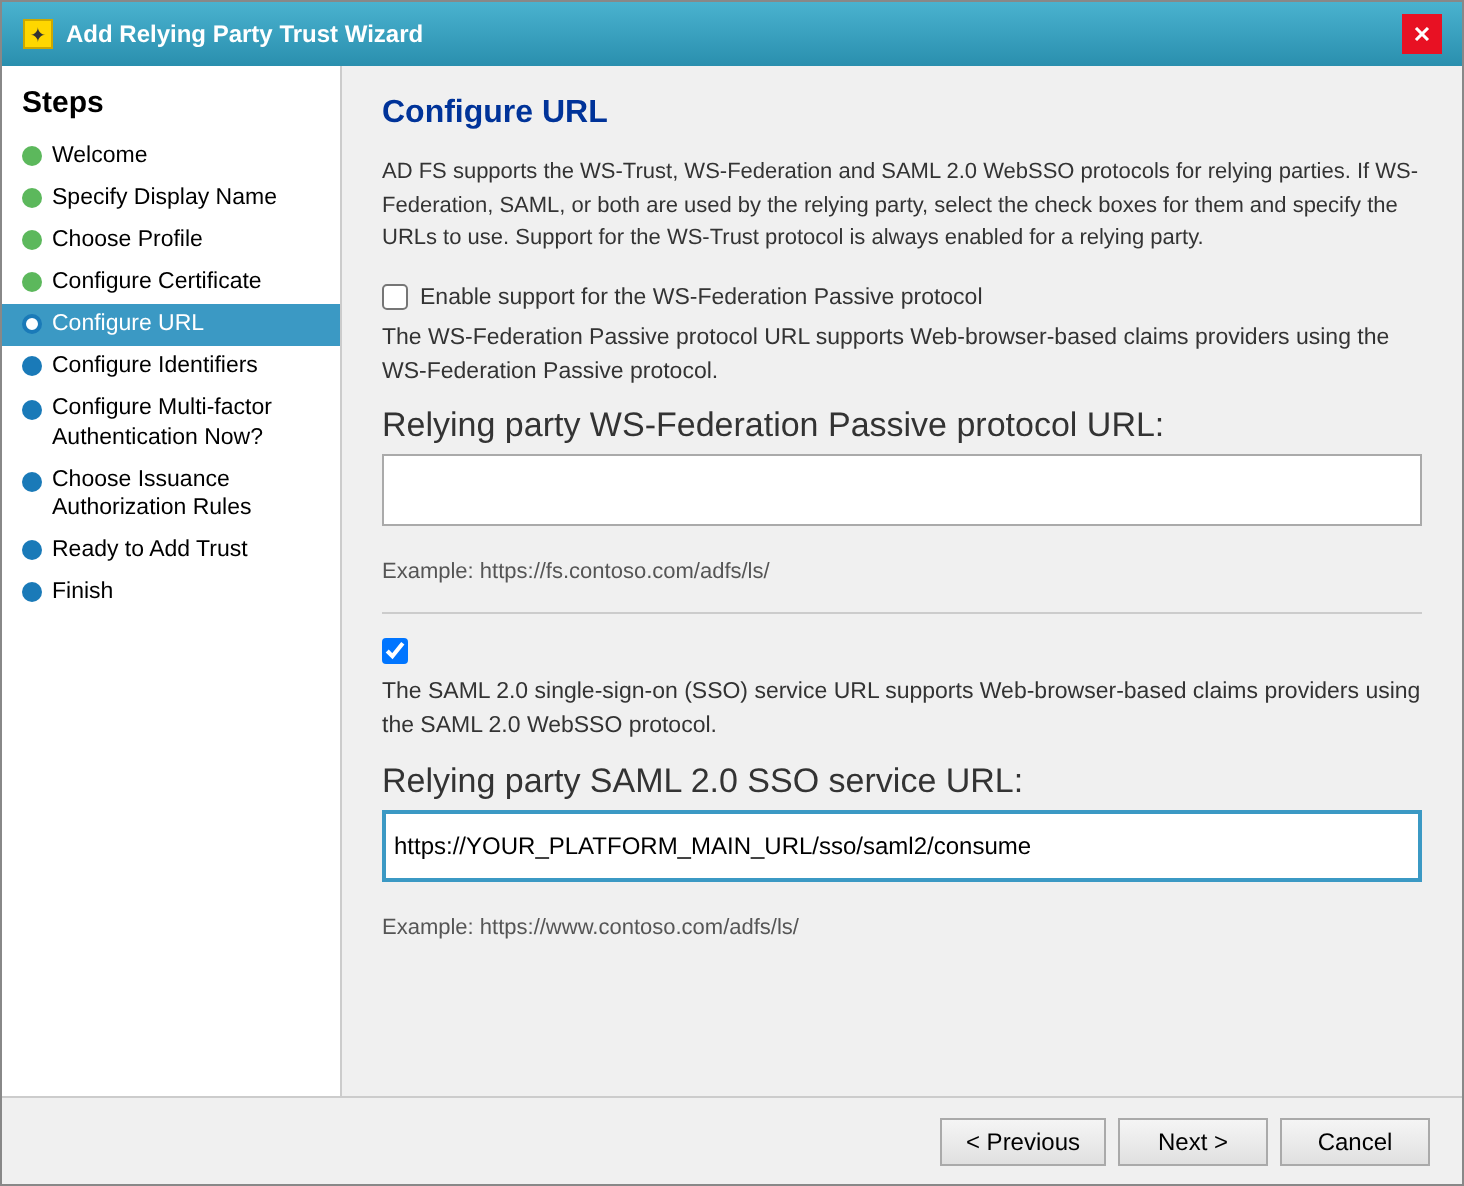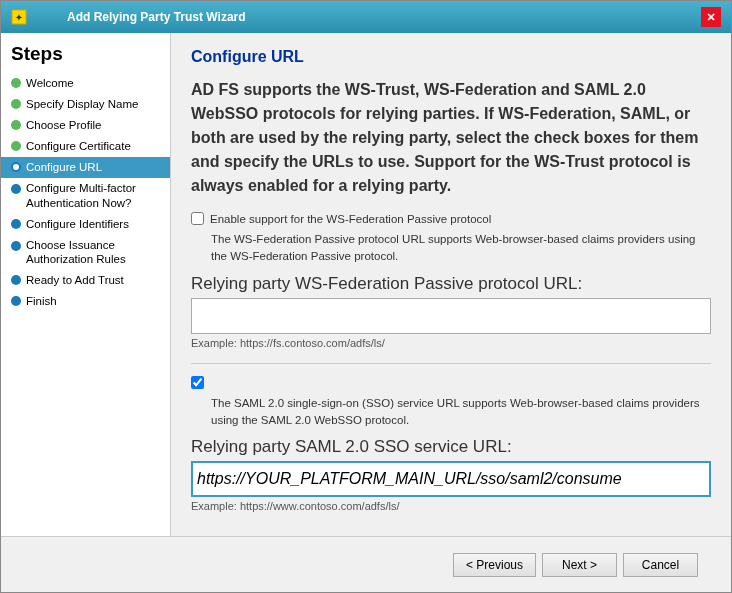--- a/index.html
+++ b/index.html
@@ -40,21 +40,20 @@
       width: 16px;
       height: 16px;
       display: flex;
       align-items: center;
       justify-content: center;
     }
     .title-text {
       font-size: 12px;
       font-weight: 600;
       color: white;
-      margin-left: 34px;
     }
     .close-btn {
       width: 20px;
       height: 20px;
       background: #e81123;
       color: white;
       border: none;
       cursor: pointer;
       font-size: 11px;
       display: flex;
@@ -68,21 +67,21 @@
       overflow: hidden;
     }
     .sidebar {
       width: 170px;
       background: white;
       border-right: 1px solid #ccc;
       padding: 10px 0;
       flex-shrink: 0;
     }
     .sidebar-title {
-      font-size: 19px;
+      font-size: 15px;
       font-weight: bold;
       padding: 0 10px 8px 10px;
       color: #000;
     }
     .sidebar-item {
       display: flex;
       align-items: flex-start;
       padding: 3px 10px;
       cursor: pointer;
       gap: 5px;
@@ -118,25 +117,24 @@
       background: #f0f0f0;
       overflow-y: auto;
     }
     .page-title {
       font-size: 16px;
       font-weight: bold;
       color: #003399;
       margin-bottom: 12px;
     }
     .description {
-      font-size: 16px;
+      font-size: 11px;
       color: #333;
       line-height: 1.5;
       margin-bottom: 14px;
-      font-weight: bold;
     }
     .section {
       margin-bottom: 14px;
     }
     .checkbox-row {
       display: flex;
       align-items: flex-end;
       gap: 6px;
       margin-bottom: 6px;
     }
@@ -145,62 +143,60 @@
       height: 13px;
       cursor: pointer;
     }
     .checkbox-label {
       font-size: 11.5px;
       color: #333;
     }
     .section-desc {
       font-size: 11.5px;
       color: #333;
-      margin-left: 20px;
       margin-bottom: 8px;
       line-height: 1.5;
     }
     .field-label {
       font-size: 17px;
       color: #333;
       margin-bottom: 4px;
       margin-left: 0;
     }
     .text-input {
       width: 100%;
       height: 36px;
       border: 1px solid #aaa;
       padding: 2px 4px;
-      font-size: 16px;
+      font-size: 12px;
       background: white;
       outline: none;
-      font-style: italic;
     }
     .text-input.active-input {
       border: 2px solid #3b99c4;
       background: white;
     }
     .example-text {
       font-size: 11px;
       color: #555;
-      margin-top: 3px;
+      margin-top: 17px;
     }
     .divider {
       height: 1px;
       background: #ccc;
       margin: 12px 0;
     }
     .footer {
-      height: 56px;
+      height: 44px;
       background: #f0f0f0;
       border-top: 1px solid #ccc;
       display: flex;
       align-items: center;
       justify-content: flex-end;
-      padding: 0 33px;
+      padding: 0 16px;
       gap: 6px;
     }
     .btn {
       min-width: 75px;
       height: 24px;
       padding: 0 12px;
       border: 1px solid #aaa;
       background: linear-gradient(to bottom, #f5f5f5, #e0e0e0);
       cursor: pointer;
       font-size: 12px;
@@ -250,27 +246,27 @@
         <div class="step-dot dot-green"></div>
         <span class="sidebar-item-text">Configure Certificate</span>
       </div>
 
       <div class="sidebar-item active">
         <div class="step-dot dot-blue" style="background:white;border:2px solid #1a7ab8;"></div>
         <span class="sidebar-item-text">Configure URL</span>
       </div>
 
       <div class="sidebar-item">
+        <div class="step-dot dot-blue"></div>
+        <span class="sidebar-item-text">Configure Identifiers</span>
+      </div>
+
+      <div class="sidebar-item">
         <div class="step-dot dot-blue" style="margin-top:3px;"></div>
         <span class="sidebar-item-text">Configure Multi-factor Authentication Now?</span>
-      </div>
-
-      <div class="sidebar-item">
-        <div class="step-dot dot-blue"></div>
-        <span class="sidebar-item-text">Configure Identifiers</span>
       </div>
 
       <div class="sidebar-item">
         <div class="step-dot dot-blue" style="margin-top:3px;"></div>
         <span class="sidebar-item-text">Choose Issuance Authorization Rules</span>
       </div>
 
       <div class="sidebar-item">
         <div class="step-dot dot-blue"></div>
         <span class="sidebar-item-text">Ready to Add Trust</span>

